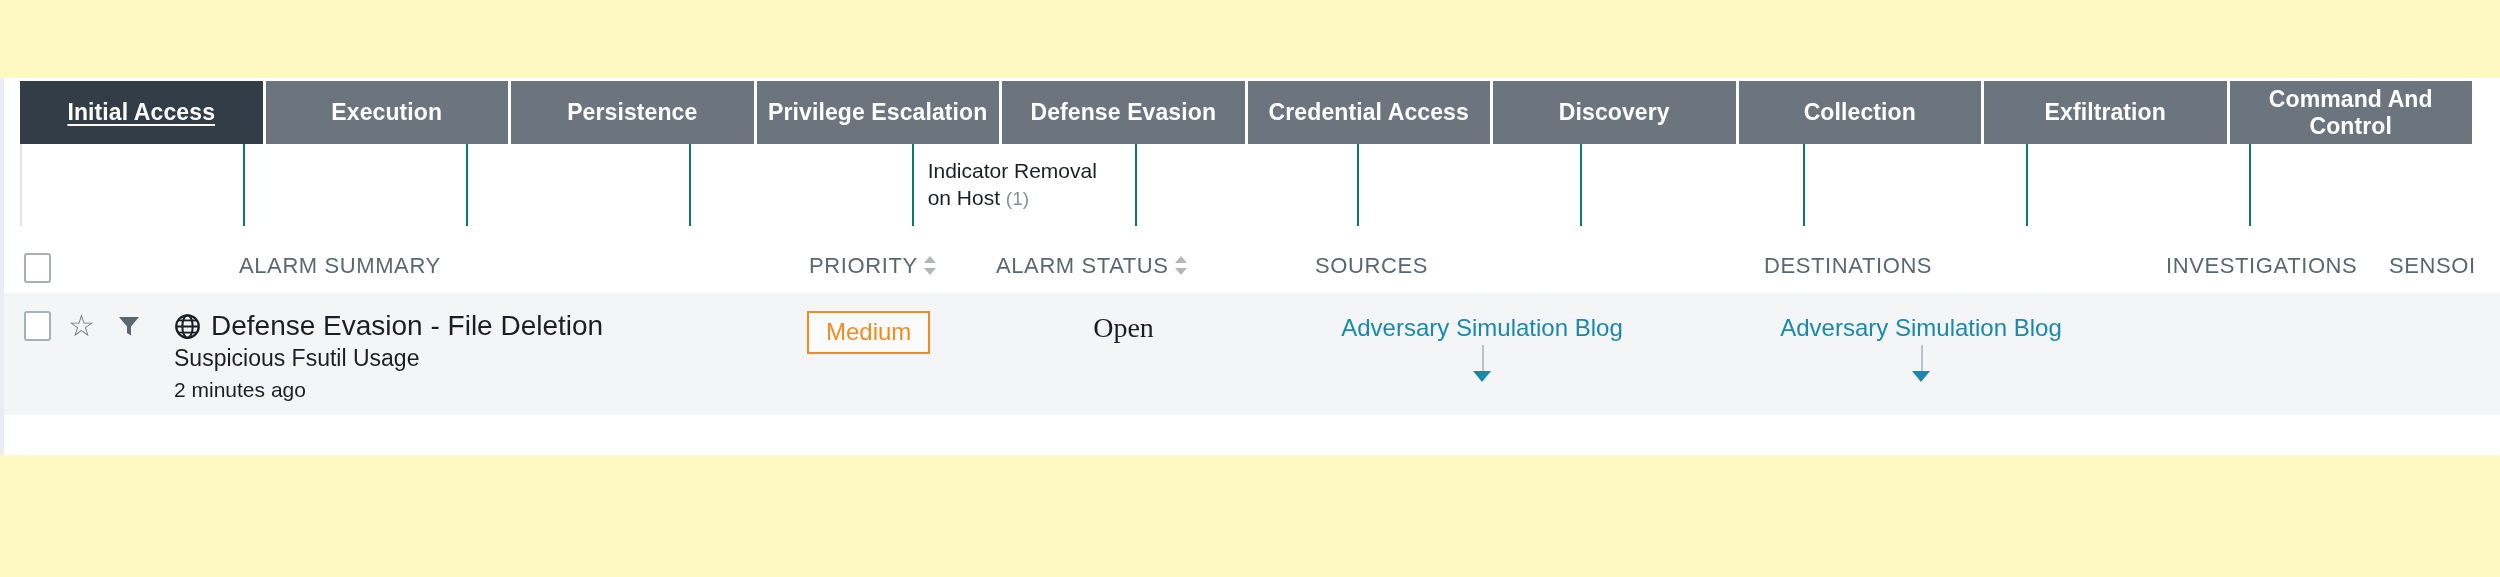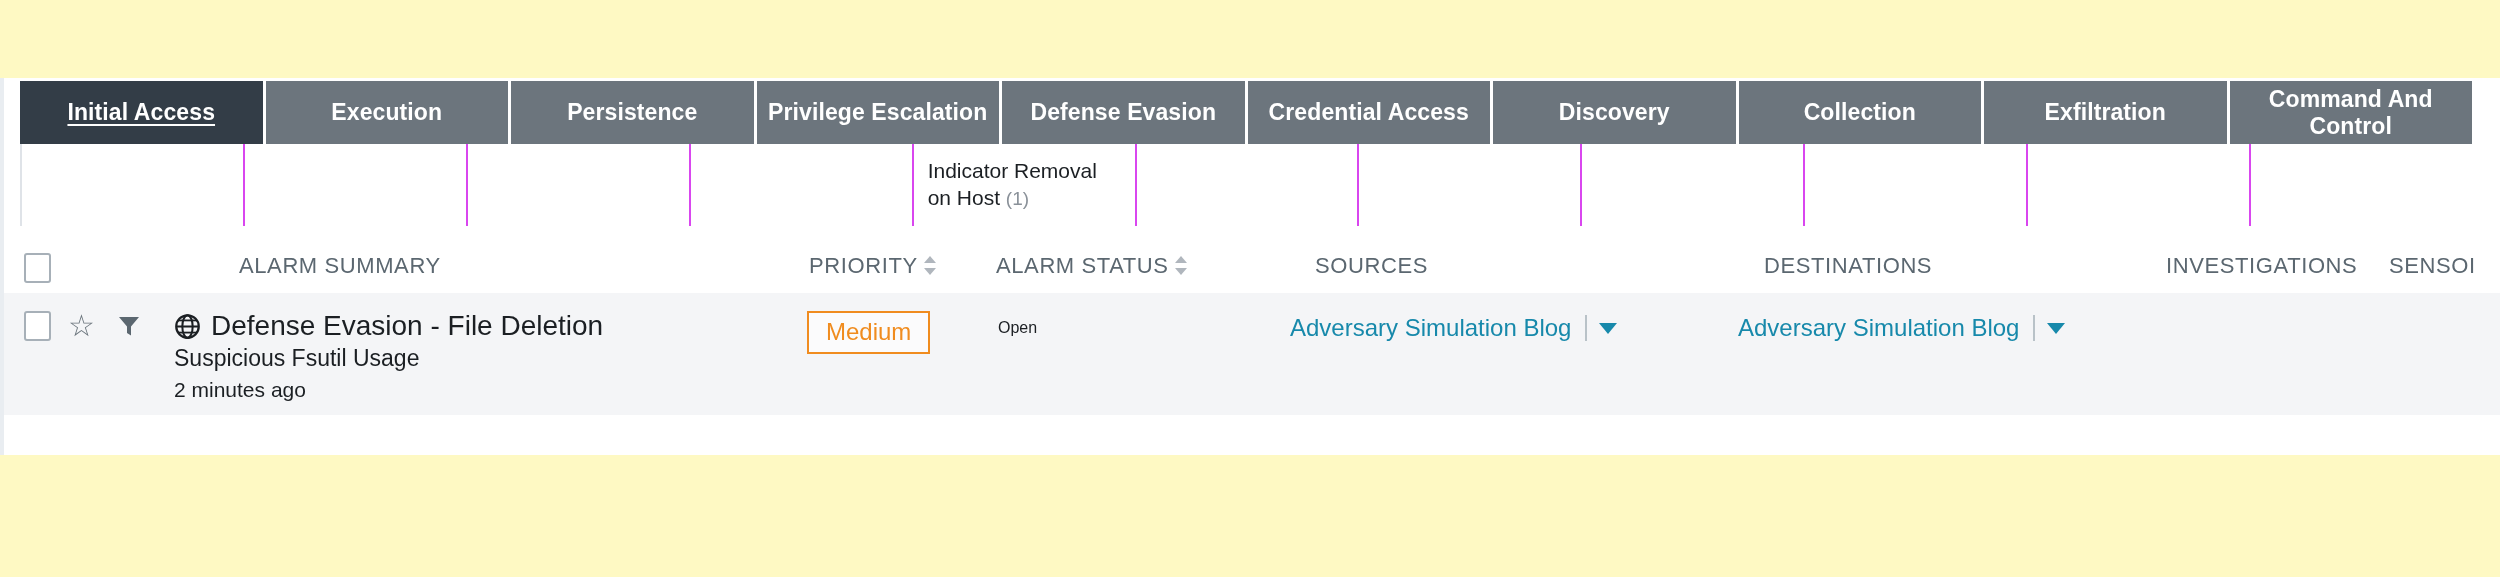--- a/index.html
+++ b/index.html
@@ -78,21 +78,21 @@
 
   
   .technique-row {
     display: flex;
     width: 100%;
     height: 82px;
     background: #ffffff;
   }
   .technique-cell {
     flex: 1 1 0;
-    border-right: 2px solid #d946ef;
+    border-right: 2px solid #0f766e;
     padding: 13px 14px 0 14px;
     font-size: 21px;
     line-height: 27px;
     color: #1b1f23;
   }
   .technique-cell:first-child { border-left: 2px solid #dfe3e8; }
   .technique-cell:last-child { border-right: none; }
   .technique-cell .count {
     color: #8a9199;
     font-size: 19px;
@@ -121,21 +121,21 @@
     height: 122px;
     background: #f4f5f7;
     padding-top: 18px;
   }
 
   
   .col-check   { width: 64px;  flex: none; padding-left: 20px; }
   .col-icons   { width: 106px; flex: none; }
   .col-summary { width: 615px; flex: none; }
   .col-priority{ width: 185px; flex: none; text-align: left;}
-  .col-status  { width: 275px; flex: none; }
+  .col-status  { width: 275px; flex: none; text-align: center; }
   .col-sources { width: 425px; flex: none; }
   .col-dest    { width: 430px; flex: none; }
   .col-invest  { width: 240px; flex: none; text-align: center; }
   .col-sensor  { width: 160px; flex: none; }
 
   .th {
     font-size: 22px;
     color: #5b6770;
     letter-spacing: 0.6px;
     font-weight: normal;
@@ -218,33 +218,35 @@
     color: #f08c1f;
     background: #fbfbfc;
     border-radius: 0;
     font-size: 24px;
     padding: 7px 17px 8px 17px;
     line-height: 1;
   }
   .cell-priority-body { padding-left: 18px; }
 
   .status-text {
-    font-size: 16px;
+    font-size: 28px;
     color: #1b1f23;
     padding-left: 24px;
     line-height: 34px;
+    font-family: Liberation Serif, serif;
   }
 
   .link-group {
     display: flex;
     align-items: center;
     gap: 0;
     font-size: 24px;
     color: #1789ab;
     line-height: 34px;
+    flex-direction: column;
   }
   .link-text { color: #1789ab; white-space: nowrap; }
   .link-sep {
     display: inline-block;
     width: 2px; height: 26px;
     background: #b9c2c8;
     margin: 0 12px 0 14px;
   }
   .chev {
     display: inline-block;

